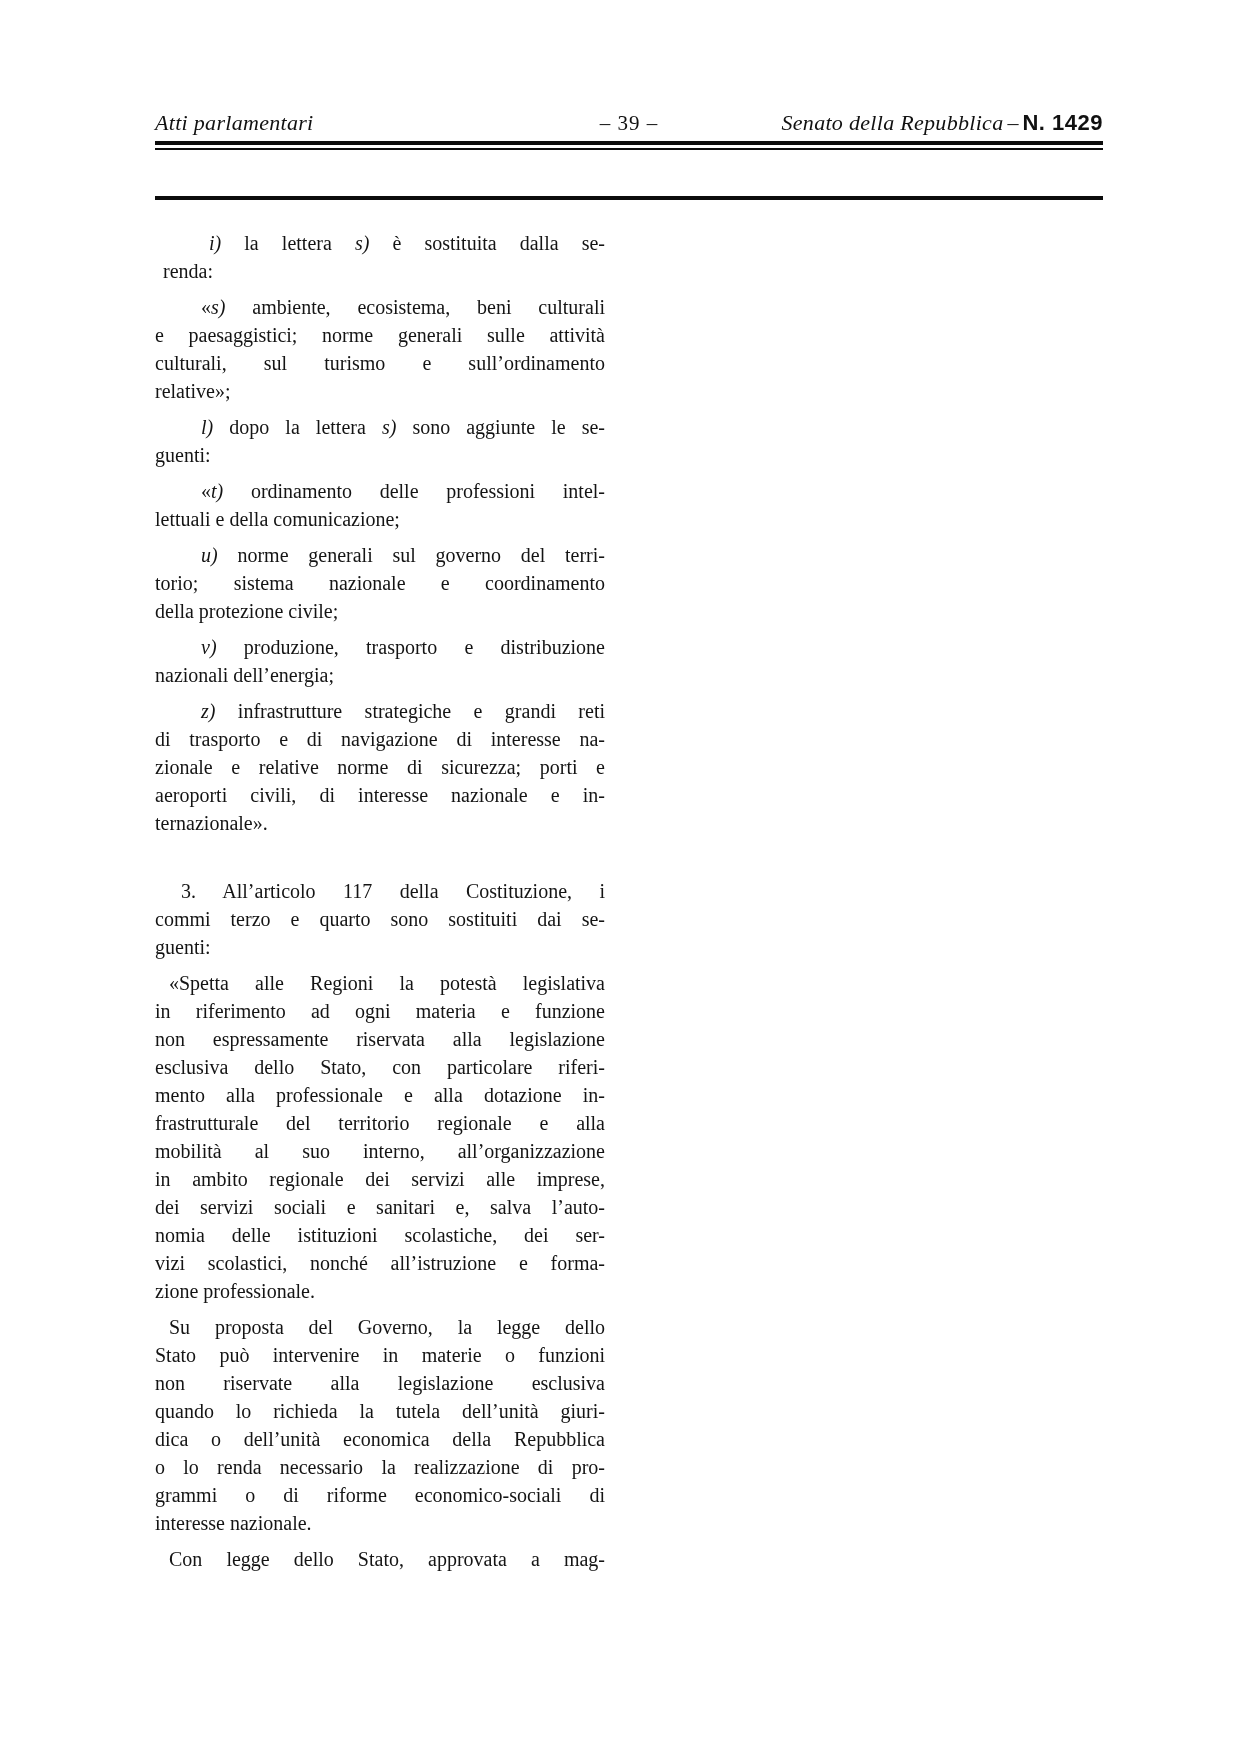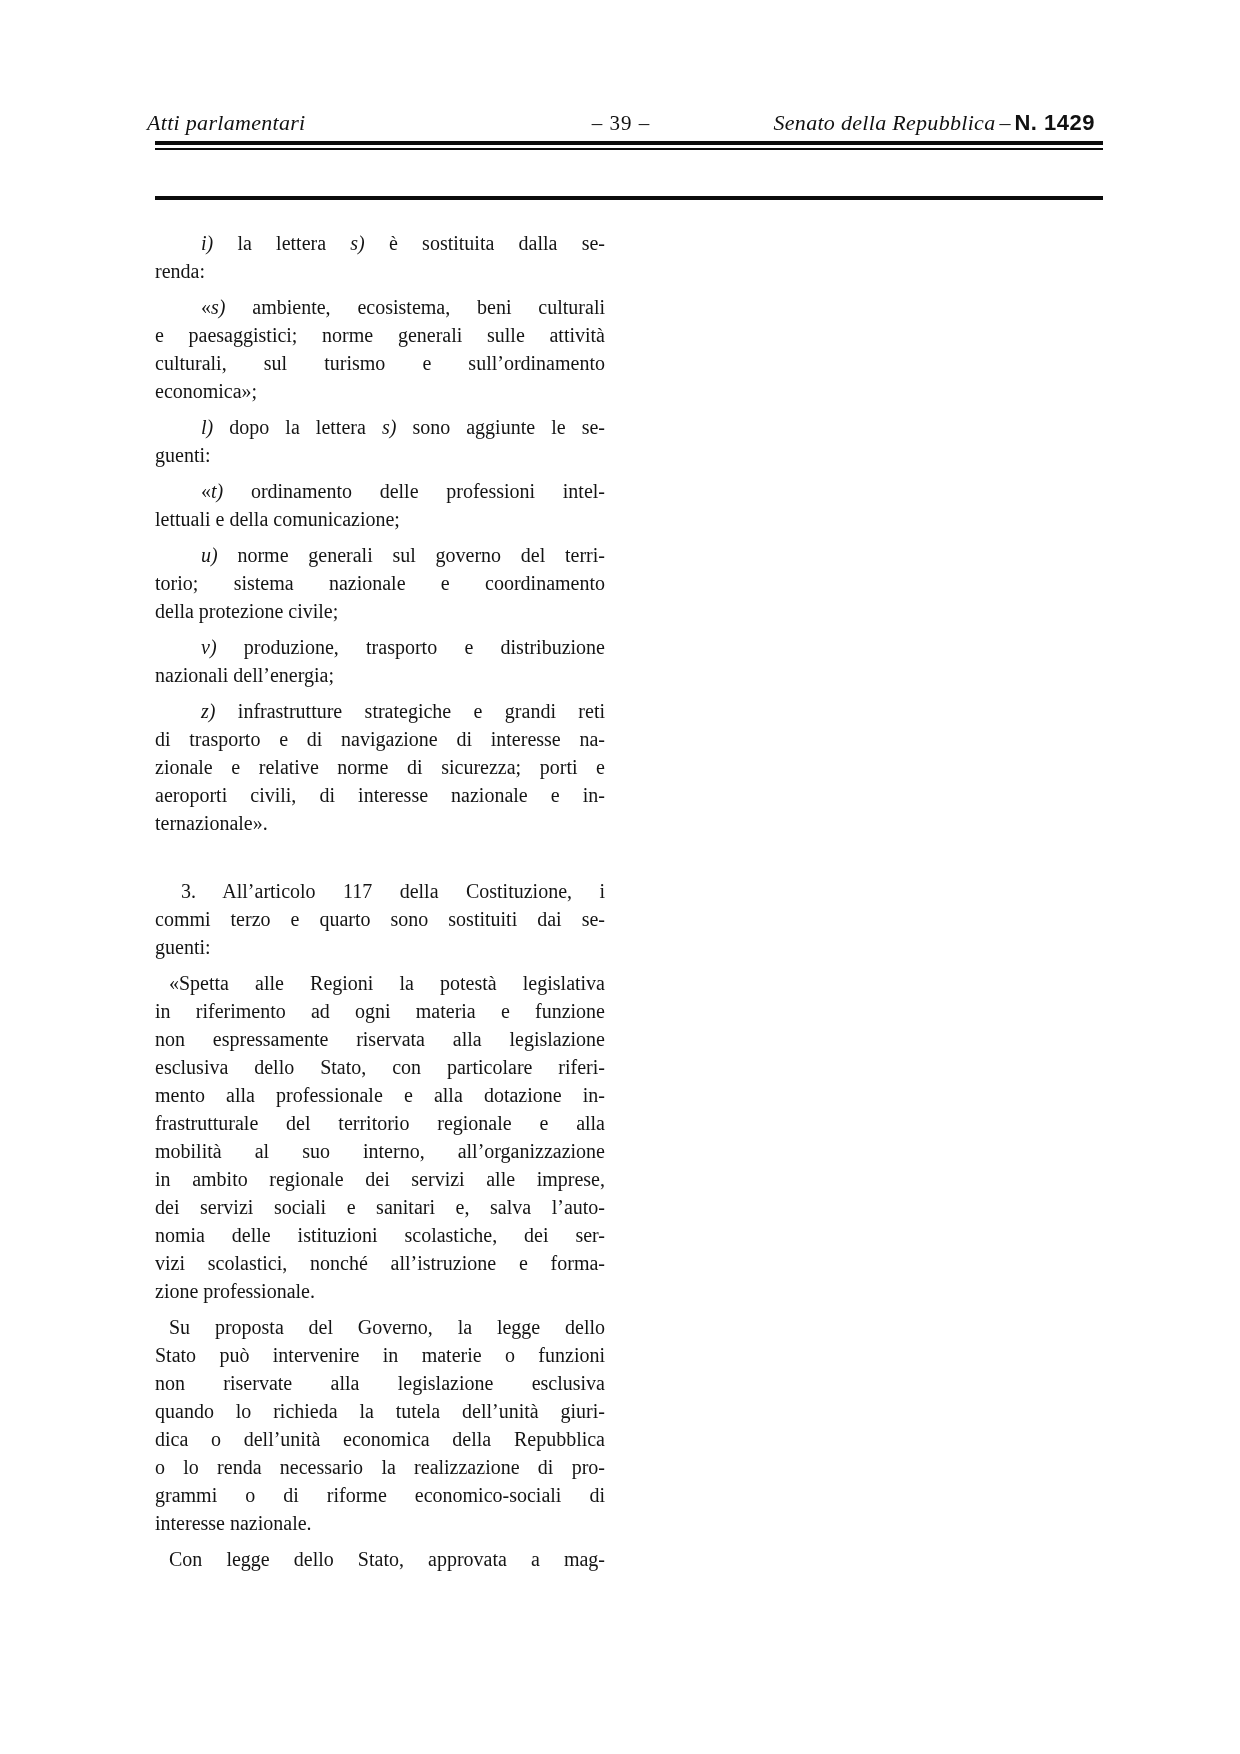--- a/index.html
+++ b/index.html
@@ -11,21 +11,21 @@
   }
   .sheet {
     position: relative;
     width: 1240px; height: 1754px;
     overflow: hidden;
     background: #ffffff;
   }
   
   .header-row {
     position: absolute;
-    left: 147px; top: 104px;
+    left: 155px; top: 104px;
     width: 948px; height: 32px;
   }
   .hdr-left {
     position: absolute; left: 0; bottom: 0;
     font-style: italic;
     font-size: 22px; letter-spacing: 0.3px;
     white-space: nowrap;
   }
   .hdr-center {
     position: absolute; left: 50%; bottom: 0;
@@ -71,21 +71,21 @@
   
   .body-column {
     position: absolute;
     left: 155px; top: 229px;
     width: 450px;
     font-size: 20px;
     line-height: 28px;
     color: #141414;
   }
   .para { margin-top: 8px; }
-  .para:first-child { margin-top: 0; }
+  .para:first-child { margin-top: 0; margin-left: 8px; }
   .para.gap-large { margin-top: 40px; }
   .line {
     text-align: justify;
     text-align-last: justify;
   }
   .line.final { text-align-last: left; }
   .para.indent-deep  .line.first { text-indent: 46px; }
   .para.indent-item  .line.first { text-indent: 26px; }
   .para.indent-small .line.first { text-indent: 14px; }
   .line i { font-style: italic; }
@@ -110,21 +110,21 @@
 
   <div class="body-column">
       <div class="para indent-deep">
         <div class="line first"><i>i)</i> la lettera <i>s)</i> è sostituita dalla se-</div>
         <div class="line final">renda:</div>
       </div>
       <div class="para indent-deep">
         <div class="line first">«<i>s)</i> ambiente, ecosistema, beni culturali</div>
         <div class="line">e paesaggistici; norme generali sulle attività</div>
         <div class="line">culturali, sul turismo e sull’ordinamento</div>
-        <div class="line final">economica»;</div>
+        <div class="line final">relative»;</div>
       </div>
       <div class="para indent-deep">
         <div class="line first"><i>l)</i> dopo la lettera <i>s)</i> sono aggiunte le se-</div>
         <div class="line final">guenti:</div>
       </div>
       <div class="para indent-deep">
         <div class="line first">«<i>t)</i> ordinamento delle professioni intel-</div>
         <div class="line final">lettuali e della comunicazione;</div>
       </div>
       <div class="para indent-deep">

